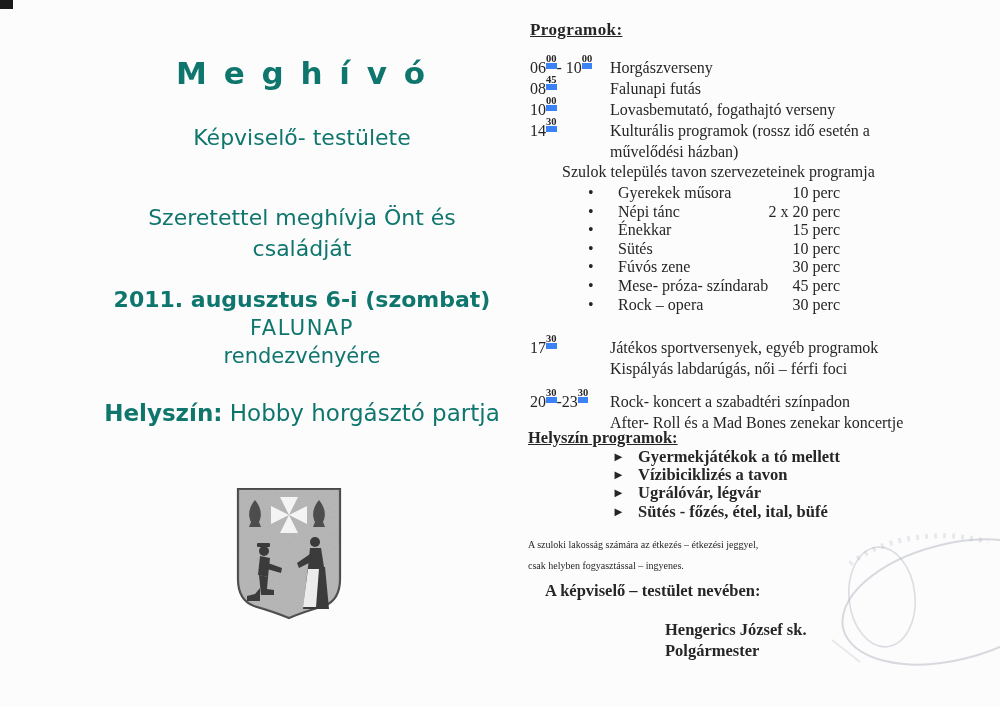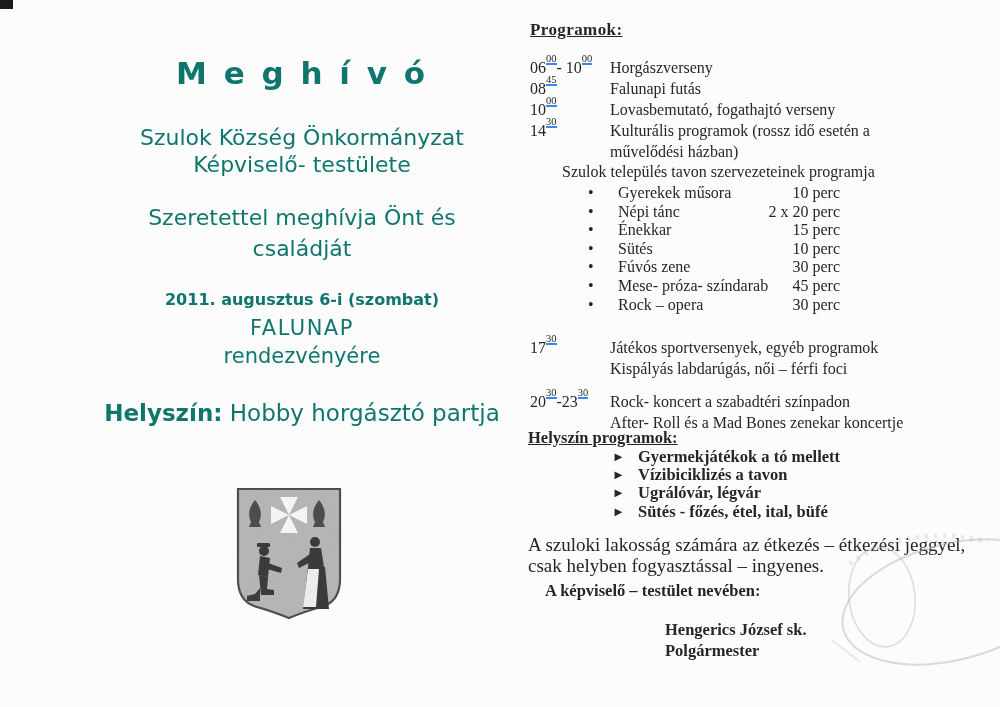--- a/index.html
+++ b/index.html
@@ -8,68 +8,67 @@
     overflow:hidden;color:#262626;font-family:"Liberation Serif",serif;
   }
   
   .hand{font-family:"DejaVu Sans",sans-serif;color:#0f766e;}
   .abs{position:absolute;}
   .lcol{left:68px;width:468px;text-align:center;}
   .inv-title{top:55px;font-size:31px;font-weight:bold;letter-spacing:3px;}
   .inv-org{top:124px;font-size:22px;line-height:27px;}
   .inv-greet{top:202px;font-size:22px;line-height:31px;}
   .inv-date{top:286px;font-size:21px;line-height:28px;}
-  .inv-date .bold-line{font-weight:bold;font-size:16px;}
+  .inv-date .bold-line{font-weight:bold;font-size:22px;}
   .inv-event{letter-spacing:1.5px;}
   .inv-loc{top:400px;font-size:23px;}
   .inv-loc b{font-weight:bold;}
   
   .rcol-head{left:530px;top:20px;width:380px;text-align:left;
     font-size:17px;font-weight:bold;letter-spacing:.4px;}
   .rcol-head span{text-decoration:underline;}
   .time-rows{left:530px;width:440px;font-size:16px;}
   .sched{top:57px;}
   .evening{top:325px;}
   .time-row{display:flex;line-height:21px;}
   .evening .time-row{margin-bottom:8px;margin-top:12px;}
   .time-cell{width:80px;flex:none;}
   .desc-cell{flex:1;}
   .tsup{display:inline-block;font-size:10.5px;line-height:9px;
-    transform:translateY(-5px);border-bottom:2px solid #3b82f6;}
+    transform:translateY(-5px);border-bottom:6px solid #3b82f6;font-weight:bold;}
   .civil-head{left:562px;top:163px;font-size:16px;}
   .civil-rows{left:588px;top:184px;width:252px;font-size:16px;}
   .civil-row{display:flex;line-height:18.6px;}
   .civil-bullet{width:30px;flex:none;}
   .civil-name{flex:1;}
   .civil-dur{white-space:nowrap;}
   .perm-head{left:528px;top:428px;font-size:16.5px;font-weight:bold;}
   .perm-head span{text-decoration:underline;}
   .perm-rows{left:612px;top:448px;font-size:16.5px;font-weight:bold;}
   .perm-row{display:flex;line-height:18.2px;}
   .perm-arrow{width:26px;flex:none;font-size:13px;}
-  .note{left:528px;top:534px;width:460px;font-size:19px;line-height:21px;}
+  .note{left:528px;top:534px;width:460px;font-size:10px;line-height:21px;}
   .behalf{left:545px;top:581px;font-size:16.5px;font-weight:bold;}
   .sig{left:665px;top:619px;width:220px;text-align:left;
     font-size:16.5px;font-weight:bold;line-height:21px;}
   
   .corner-mark{left:0;top:0;width:13px;height:9px;background:#1a1a1a;}
   .emblem{left:231px;top:484px;}
   .stamp{left:820px;top:520px;pointer-events:none;}
 </style>
 </head>
 <body>
 
 <div class="page">
 
   <div class="abs corner-mark"></div>
 
   <div class="abs lcol hand inv-title">M e g h í v ó</div>
 
   <div class="abs lcol hand inv-org">
-    <div>Szulok Község Önkormányzat</div>
     <div>Képviselő- testülete</div>
   </div>
 
   <div class="abs lcol hand inv-greet">
     <div>Szeretettel meghívja Önt és</div>
     <div>családját</div>
   </div>
 
   <div class="abs lcol hand inv-date">
     <div class="bold-line">2011. augusztus 6-i (szombat)</div>

